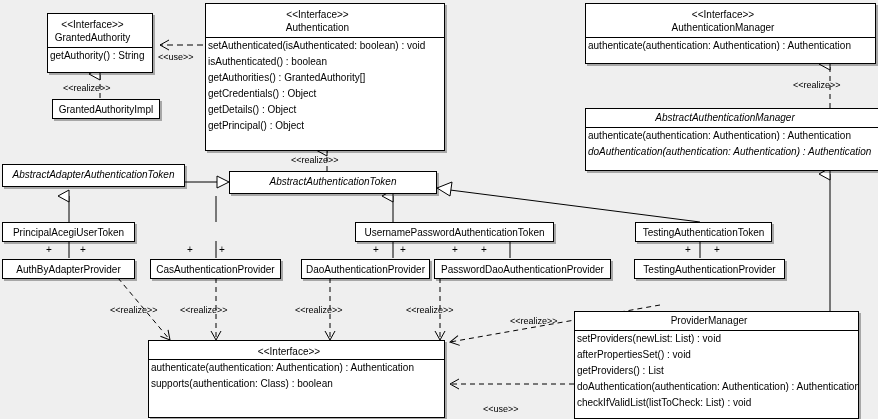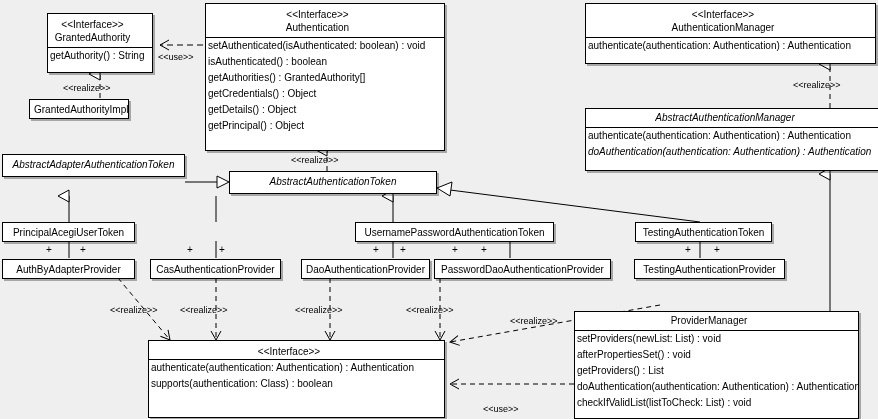--- a/index.html
+++ b/index.html
@@ -181,21 +181,21 @@
   <div class="uml-box" style="left:47px; top:13px; width:106px; height:60px;">
     <div class="hdr">
       <div class="stereo">&lt;&lt;Interface&gt;&gt;</div>
       <div class="name">GrantedAuthority</div>
     </div>
     <div class="compartment">
       <div class="member">getAuthority() : String</div>
     </div>
   </div>
 
-  <div class="uml-box" style="left:29px; top:99px; width:100px; height:20px;">
+  <div class="uml-box" style="left:52px; top:99px; width:108px; height:20px;">
     <div class="simple-name">GrantedAuthorityImpl</div>
   </div>
 
   <div class="uml-box" style="left:205px; top:3px; width:240px; height:148px;">
     <div class="hdr">
       <div class="stereo">&lt;&lt;Interface&gt;&gt;</div>
       <div class="name">Authentication</div>
     </div>
     <div class="compartment">
       <div class="member">setAuthenticated(isAuthenticated: boolean) : void</div>
@@ -220,21 +220,21 @@
   <div class="uml-box" style="left:585px; top:108px; width:295px; height:63px;">
     <div class="hdr">
       <div class="name ital">AbstractAuthenticationManager</div>
     </div>
     <div class="compartment">
       <div class="member">authenticate(authentication: Authentication) : Authentication</div>
       <div class="member ital">doAuthentication(authentication: Authentication) : Authentication</div>
     </div>
   </div>
 
-  <div class="uml-box" style="left:2px; top:154px; width:183px; height:23px;">
+  <div class="uml-box" style="left:2px; top:164px; width:183px; height:23px;">
     <div class="simple-name ital">AbstractAdapterAuthenticationToken</div>
   </div>
 
   <div class="uml-box" style="left:229px; top:171px; width:208px; height:23px;">
     <div class="simple-name ital">AbstractAuthenticationToken</div>
   </div>
 
   <div class="uml-box" style="left:2px; top:222px; width:133px; height:20px;">
     <div class="simple-name">PrincipalAcegiUserToken</div>
   </div>

